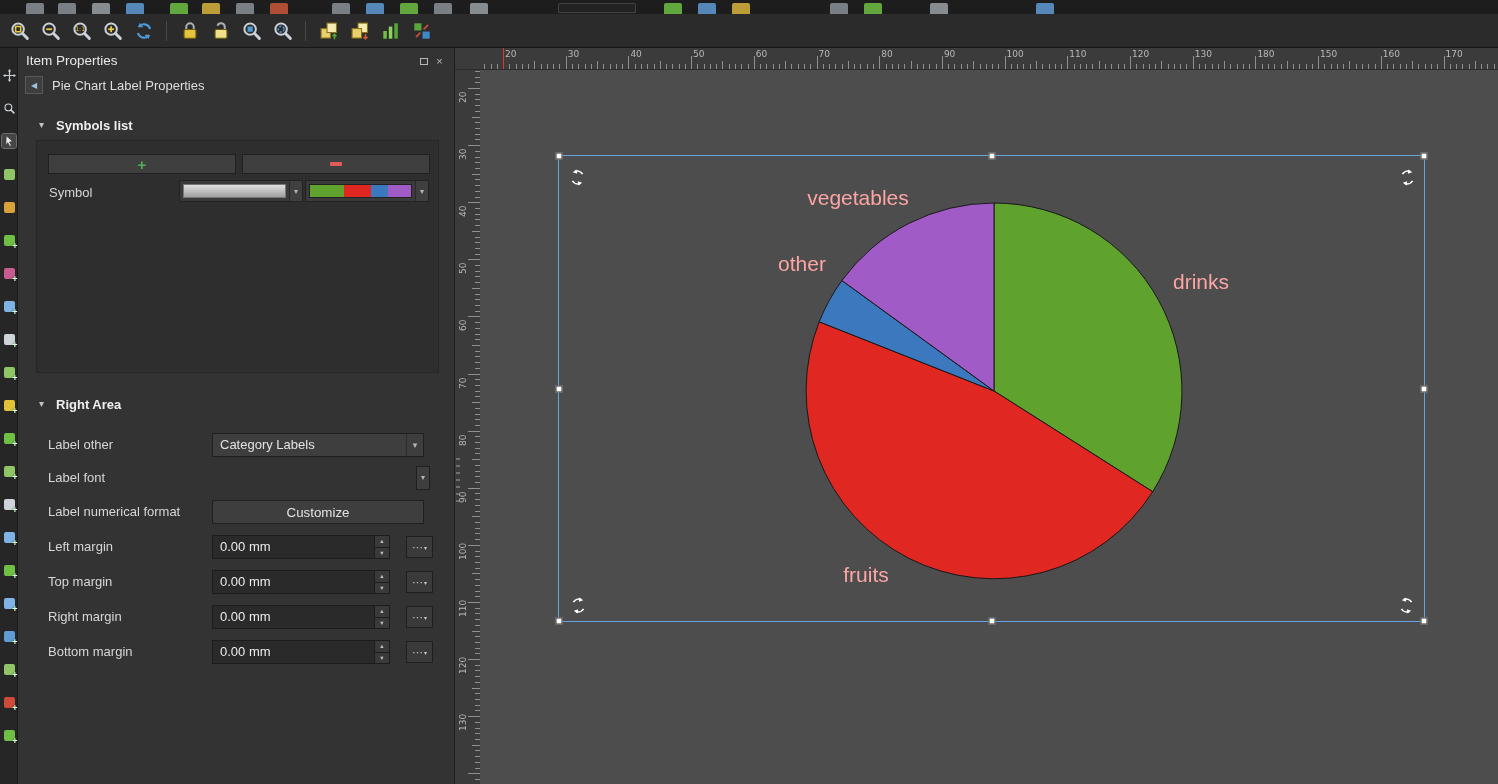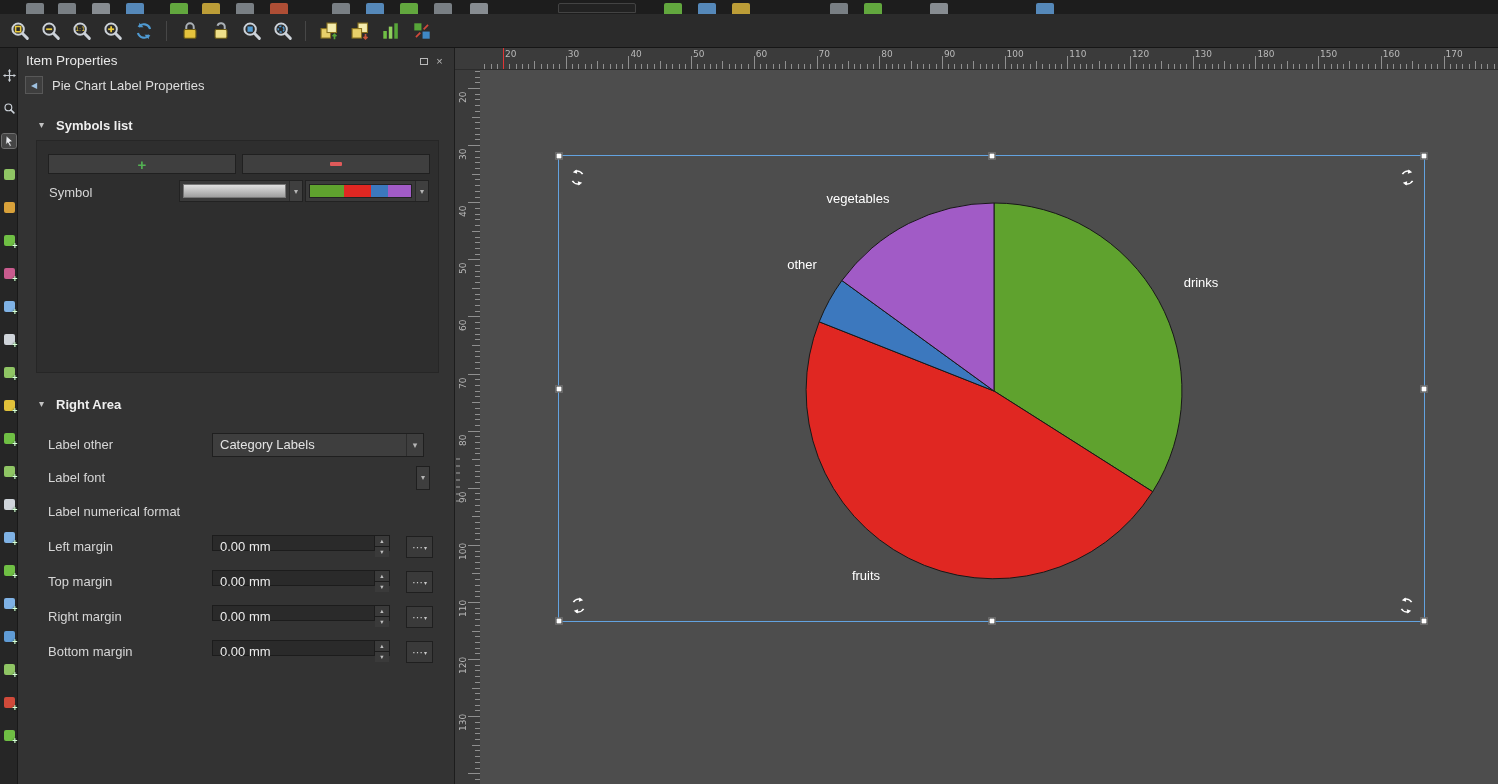--- a/index.html
+++ b/index.html
@@ -67,21 +67,21 @@
   .combo{position:absolute;left:194px;top:0;width:212px;height:24px;background:#3e3e3e;
     border:1px solid #1f1f1f;display:flex;}
   .cval{flex:1;padding-left:7px;line-height:22px;color:#e3e3e3;}
   .carrow{width:17px;border-left:1px solid #2c2c2c;text-align:center;line-height:22px;
     color:#b5b5b5;font-size:9px;}
   .btn{position:absolute;left:194px;top:0;width:212px;height:24px;background:#3e3e3e;
     border:1px solid #1f1f1f;color:#e3e3e3;text-align:center;line-height:22px;}
   .fontbtn{width:204px;text-align:left;padding-left:7px;font-size:12px;}
   .fontarrow{position:absolute;left:398px;top:0;width:14px;height:24px;background:#3e3e3e;
     border:1px solid #1f1f1f;color:#b5b5b5;font-size:8px;text-align:center;line-height:22px;}
-  .spin{position:absolute;left:194px;top:0;width:178px;height:16px;background:#2a2a2a;
+  .spin{position:absolute;left:194px;top:0;width:178px;height:24px;background:#2a2a2a;
     border:1px solid #1c1c1c;display:flex;}
   .sval{flex:1;padding-left:7px;line-height:22px;color:#ececec;}
   .spinbtns{width:15px;border-left:1px solid #1c1c1c;display:flex;flex-direction:column;}
   .sarr{flex:1;background:#3a3a3a;color:#c0c0c0;font-size:6.5px;text-align:center;line-height:10px;}
   .sarr + .sarr{border-top:1px solid #1c1c1c;}
   .ddbtn{position:absolute;left:388px;top:1px;width:27px;height:22px;background:#3a3a3a;
     border:1px solid #1f1f1f;color:#c9c9c9;display:flex;align-items:center;justify-content:center;gap:1px;}
   .dots{font-size:11px;line-height:1;}
   .ddarr{font-size:6px;}
 
@@ -97,21 +97,21 @@
     overflow:hidden;z-index:3;}
   .vtick{position:absolute;right:0;height:1px;background:#8f8f8f;}
   .vnum{position:absolute;left:3px;font-size:9px;color:#b8b8b8;transform:rotate(-90deg);
     transform-origin:top left;font-family:"DejaVu Sans",sans-serif;}
   #splitter{position:absolute;left:456px;top:458px;width:4px;height:48px;z-index:4;opacity:.55;
     background:repeating-linear-gradient(to bottom,#9a9a9a 0 2px,transparent 2px 7px);}
 
   #canvas{position:absolute;left:480px;top:70px;width:1018px;height:714px;background:#4d4d4d;z-index:1;}
   #item{position:absolute;left:78px;top:85px;width:867px;height:467px;border:1px solid #63a3e0;}
   #pieSvg{position:absolute;left:0;top:0;width:867px;height:467px;overflow:visible;}
-  .pielbl{position:absolute;color:#ffffff;font-size:13px;transform:translate(-50%,-50%);white-space:nowrap;}
+  .pielbl{position:absolute;color:#fca5a5;font-size:21px;transform:translate(-50%,-50%);white-space:nowrap;}
   .lbl-drinks{left:642px;top:126px;}
   .lbl-fruits{left:307px;top:419px;}
   .lbl-other{left:243px;top:108px;}
   .lbl-vegetables{left:299px;top:42px;}
   .handle{position:absolute;width:7px;height:7px;background:#fff;border:1px solid #2f2f2f;
     transform:translate(-50%,-50%);}
   .rot{position:absolute;width:17px;height:17px;}
   .rot svg{width:17px;height:17px;display:block;}
   .r0{left:10px;top:13px;}
   .r1{left:840px;top:13px;transform:scaleX(-1);}
@@ -366,20 +366,21 @@
       </div>
     </div>
 
     <div class="crow" style="top:418px">
       <span class="rlabel">Label font</span>
       <span class="fontarrow">▾</span>
     </div>
 
     <div class="crow" style="top:452px">
       <span class="rlabel">Label numerical format</span>
+      <button class="btn">Customize</button>
     </div>
 
   <div class="crow" style="top: 487px;">
         <span class="rlabel">Left margin</span>
         <div class="spin">
           <span class="sval">0.00 mm</span>
           <div class="spinbtns">
             <div class="sarr">▴</div>
             <div class="sarr">▾</div>
           </div>

